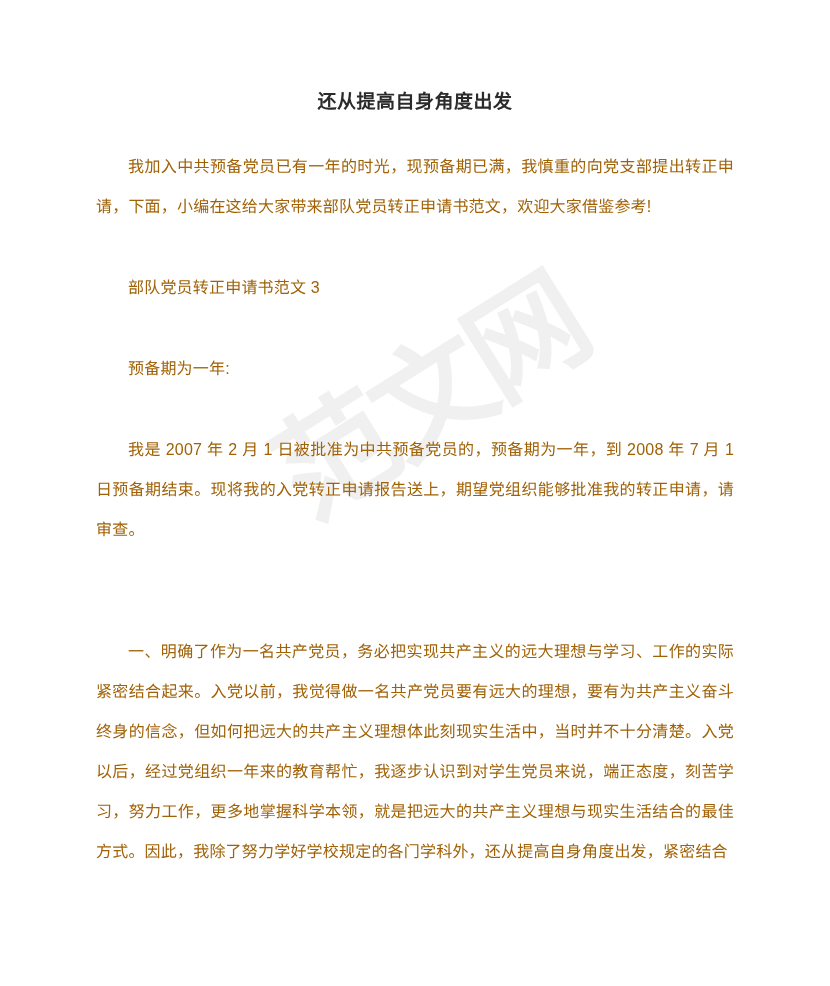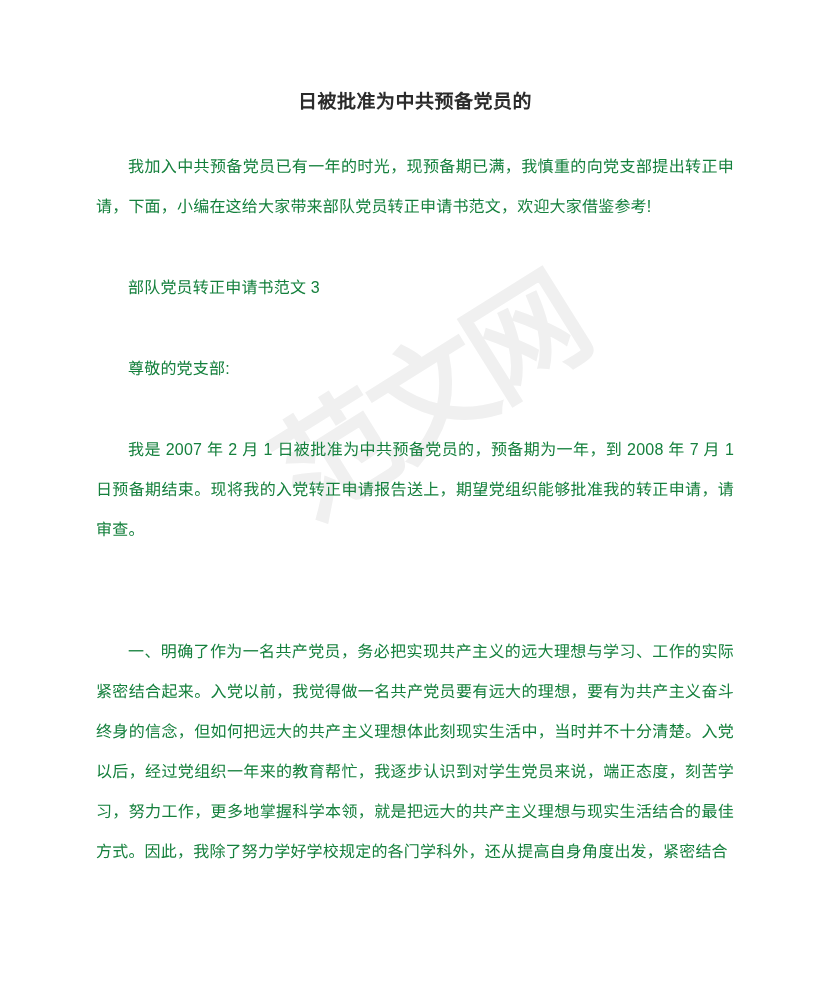--- a/index.html
+++ b/index.html
@@ -70,21 +70,21 @@
     font-weight: 700;
     line-height: 28px;
     color: #2b2b2b;
     letter-spacing: 0.5px;
   }
 
   .para {
     margin: 0;
     font-size: 16px;
     line-height: 40px;
-    color: #15803d;
+    color: #a16207;
     text-align: justify;
     text-justify: inter-ideograph;
     letter-spacing: 0.2px;
     word-break: break-all;
   }
 
   .para.indent {
     text-indent: 2em;
   }
 
@@ -95,33 +95,33 @@
 <body>
 
 <div class="page">
 
   <div class="watermark-layer">
     <div class="watermark">范文网</div>
   </div>
 
   <div class="content">
 
-    <h1 class="doc-title">日被批准为中共预备党员的</h1>
+    <h1 class="doc-title">还从提高自身角度出发</h1>
 
     <div class="gap-intro"></div>
 
     <p class="para indent">我加入中共预备党员已有一年的时光，现预备期已满，我慎重的向党支部提出转正申请，下面，小编在这给大家带来部队党员转正申请书范文，欢迎大家借鉴参考!</p>
 
     <div class="gap-block"></div>
 
     <p class="para indent">部队党员转正申请书范文 3</p>
 
     <div class="gap-block"></div>
 
-    <p class="para indent">尊敬的党支部:</p>
+    <p class="para indent">预备期为一年:</p>
 
     <div class="gap-block"></div>
 
     <p class="para indent">我是 2007 年 2 月 1 日被批准为中共预备党员的，预备期为一年，到 2008 年 7 月 1 日预备期结束。现将我的入党转正申请报告送上，期望党组织能够批准我的转正申请，请审查。</p>
 
     <div class="gap-block"></div>
 
 
     <div class="gap-block"></div>
 

